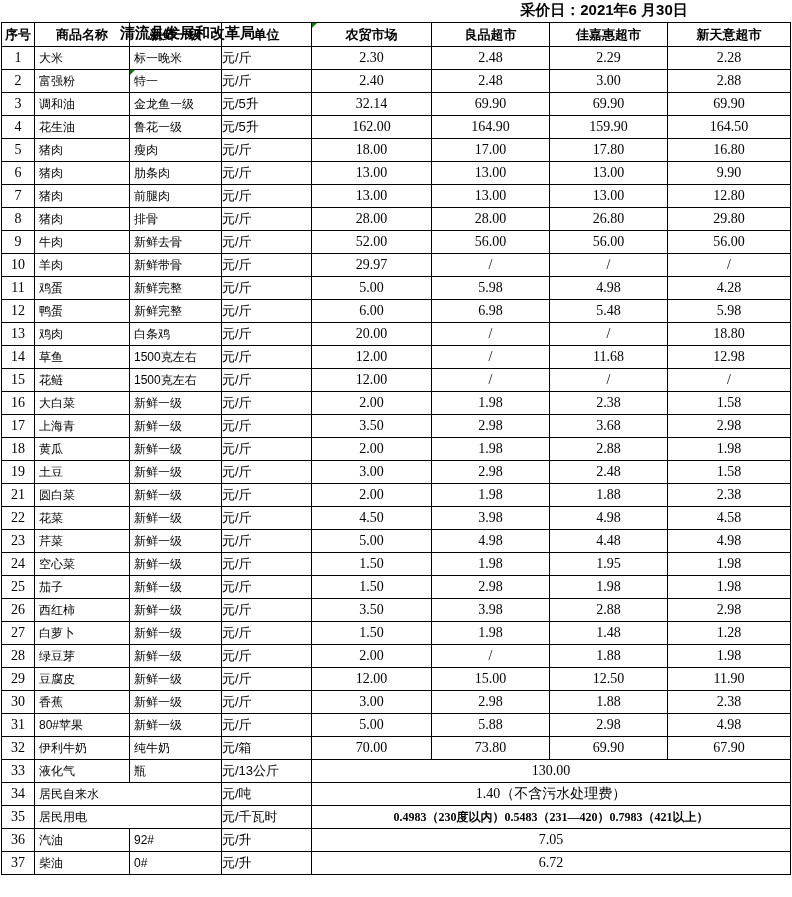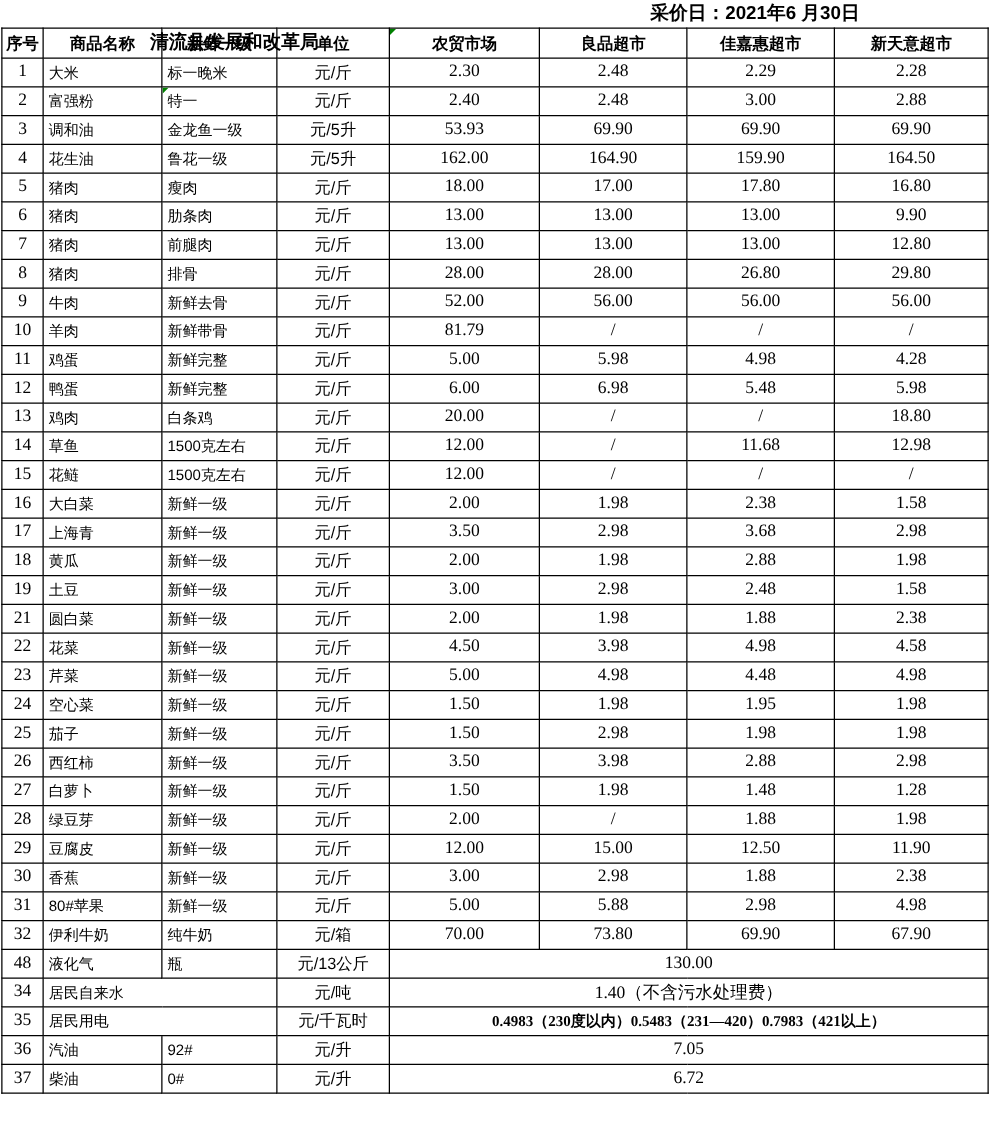--- a/index.html
+++ b/index.html
@@ -22,21 +22,21 @@
   th,td{
     border:1px solid #000;padding:0;overflow:hidden;white-space:nowrap;
     position:relative;vertical-align:middle;
   }
   thead tr{height:24px;}
   tbody tr{height:23px;}
   th{font-size:13px;font-weight:700;text-align:center;font-family:"Liberation Sans",sans-serif;}
   .num{font-family:"Liberation Serif",serif;font-size:14px;text-align:center;font-weight:400;}
   .cjk{font-size:12px;font-family:"Liberation Sans",sans-serif;}
   .left{text-align:left;padding-left:4px;}
-  .unit{text-align:center;font-size:13px;}
+  .unit{font-size:13px;}
   .merged{}
   .small{font-family:Liberation Serif, serif;font-size:12px;font-weight:600;}
   .tri{
     position:absolute;top:0;left:0;width:0;height:0;
     border-top:5px solid #008000;border-right:5px solid transparent;
   }
 </style>
 </head>
 <body>
 
@@ -87,21 +87,21 @@
           <td class="num">2.40</td>
           <td class="num">2.48</td>
           <td class="num">3.00</td>
           <td class="num">2.88</td>
         </tr>
         <tr>
           <td class="num">3</td>
           <td class="cjk left">调和油</td>
           <td class="cjk left">金龙鱼一级</td>
           <td class="cjk unit">元/5升</td>
-          <td class="num">53.93</td>
+          <td class="num">32.14</td>
           <td class="num">69.90</td>
           <td class="num">69.90</td>
           <td class="num">69.90</td>
         </tr>
         <tr>
           <td class="num">4</td>
           <td class="cjk left">花生油</td>
           <td class="cjk left">鲁花一级</td>
           <td class="cjk unit">元/5升</td>
           <td class="num">162.00</td>
@@ -157,21 +157,21 @@
           <td class="num">52.00</td>
           <td class="num">56.00</td>
           <td class="num">56.00</td>
           <td class="num">56.00</td>
         </tr>
         <tr>
           <td class="num">10</td>
           <td class="cjk left">羊肉</td>
           <td class="cjk left">新鲜带骨</td>
           <td class="cjk unit">元/斤</td>
-          <td class="num">81.79</td>
+          <td class="num">29.97</td>
           <td class="num">/</td>
           <td class="num">/</td>
           <td class="num">/</td>
         </tr>
         <tr>
           <td class="num">11</td>
           <td class="cjk left">鸡蛋</td>
           <td class="cjk left">新鲜完整</td>
           <td class="cjk unit">元/斤</td>
           <td class="num">5.00</td>
@@ -373,21 +373,21 @@
           <td class="num">32</td>
           <td class="cjk left">伊利牛奶</td>
           <td class="cjk left">纯牛奶</td>
           <td class="cjk unit">元/箱</td>
           <td class="num">70.00</td>
           <td class="num">73.80</td>
           <td class="num">69.90</td>
           <td class="num">67.90</td>
         </tr>
         <tr>
-          <td class="num">48</td>
+          <td class="num">33</td>
           <td class="cjk left">液化气</td>
           <td class="cjk left">瓶</td>
           <td class="cjk unit">元/13公斤</td>
           <td class="num merged" colspan="4">130.00</td>
         </tr>
         <tr>
           <td class="num">34</td>
           <td class="cjk left" colspan="2">居民自来水</td>
           <td class="cjk unit">元/吨</td>
           <td class="num merged" colspan="4">1.40（不含污水处理费）</td>

